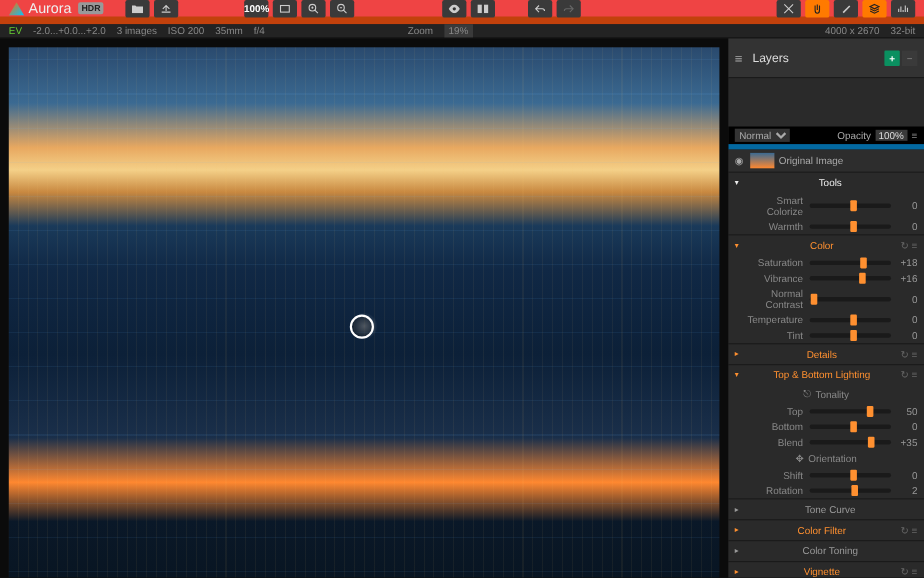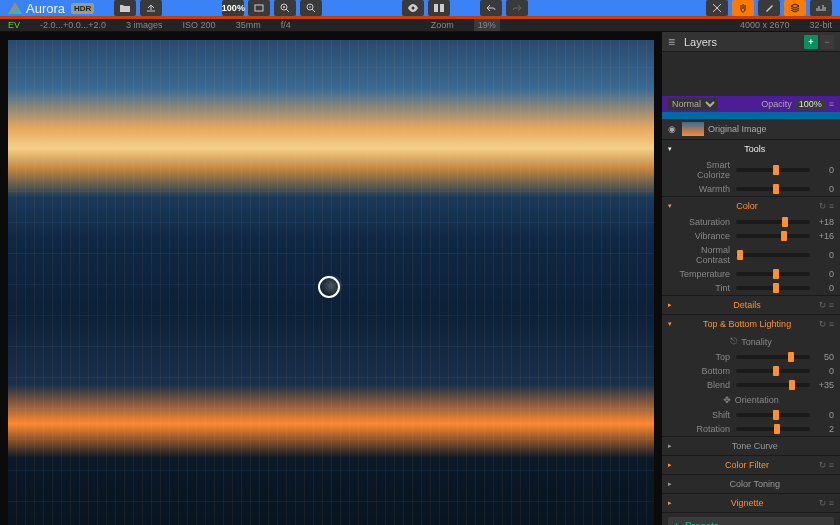--- a/index.html
+++ b/index.html
@@ -1,51 +1,51 @@
 <!DOCTYPE html>
 <html><head>
 <meta charset="utf-8">
 <style>
 * { margin:0; padding:0; box-sizing:border-box; font-family:-apple-system,Helvetica,Arial,sans-serif; }
 body { background:#1a1a1a; color:#aaa; font-size:10px; width:840px; height:525px; overflow:hidden; display:flex; flex-direction:column; }
-.topbar { height:22px; background:#3b82f6; display:flex; align-items:center; padding:0 8px; border-bottom:3px solid #c2410c; }
+.topbar { height:22px; background:#ef4444; display:flex; align-items:center; padding:0 8px; border-bottom:7px solid #c2410c; }
 .logo { display:flex; align-items:center; gap:4px; }
 .logo-txt { color:#eee; font-size:13px; font-weight:300; }
 .hdr-badge { background:#999; color:#222; font-size:8px; padding:1px 3px; border-radius:2px; font-weight:bold; margin-left:2px; }
 .tb-group { display:flex; gap:4px; margin-left:20px; }
 .tb-btn { width:22px; height:16px; background:#3a3a3a; border-radius:2px; display:flex; align-items:center; justify-content:center; cursor:pointer; }
 .tb-btn.active { background:#ff7a00; }
 .tb-btn svg { fill:#ccc; }
 .zoom-pct { font-weight:bold; color:#fff; font-size:9px; }
 .spacer { flex:1; }
-.infobar { height:18px; background:#232323; display:flex; align-items:center; padding:0 8px; gap:20px; font-size:9px; color:#888; border-bottom:1px solid #111; }
+.infobar { height:18px; background:#232323; display:flex; align-items:center; padding:0 8px; gap:10px; font-size:9px; color:#888; border-bottom:1px solid #111; }
 .ev-label { color:#6c3; }
 .infobar .spacer { flex:1; }
 .main { flex:1; display:flex; }
 .canvas { flex:1; background:#0b0b0b; display:flex; align-items:center; justify-content:center; position:relative; padding:8px; }
 .img { width:100%; height:100%; background:
   radial-gradient(circle at 50% 50%, rgba(255,255,255,0.4) 0, transparent 3%),
   linear-gradient(to bottom,
     #2a4a6e 0%, #3b6a92 10%, #e8a860 18%, #f4d088 22%, #c88840 26%,
     #1a3a5a 32%, #102845 40%, #0c2038 55%, #1a2f4a 70%, #ff8830 78%,
     #0a1828 85%, #081420 100%);
   position:relative; }
 .img::before { content:''; position:absolute; inset:0;
   background:
    repeating-linear-gradient(90deg, transparent 0 8px, rgba(255,200,100,0.06) 8px 9px),
    repeating-linear-gradient(0deg, transparent 0 30px, rgba(100,180,255,0.08) 30px 31px); }
 .marker { position:absolute; top:48%; left:48%; width:22px; height:22px; border:2px solid #fff; border-radius:50%; background:rgba(0,0,0,0.3); }
 .panel { width:178px; background:#2a2a2a; display:flex; flex-direction:column; font-size:9px; overflow-y:auto; }
 .panel::-webkit-scrollbar { width:6px; } .panel::-webkit-scrollbar-thumb { background:#444; }
-.phead { height:20px; background:#333; display:flex; align-items:center; padding:0 6px; border-bottom:1px solid #1a1a1a; }
+.phead { height:36px; background:#333; display:flex; align-items:center; padding:0 6px; border-bottom:1px solid #1a1a1a; }
 .phead .burger { margin-right:6px; }
 .phead-title { color:#ddd; font-size:11px; flex:1; }
 .add-btn { width:14px; height:14px; background:#0a9060; color:#fff; display:flex; align-items:center; justify-content:center; font-weight:bold; border-radius:1px; cursor:pointer; }
 .minus-btn { width:14px; height:14px; background:#3a3a3a; color:#888; display:flex; align-items:center; justify-content:center; margin-left:2px; cursor:pointer; }
-.blendrow { display:flex; align-items:center; padding:2px 6px; background:#4c1d95; border-bottom:7px solid #0369a1;margin-top:44px; }
+.blendrow { display:flex; align-items:center; padding:2px 6px; background:#000000; border-bottom:5px solid #0369a1;margin-top:44px; }
 .blendrow select { background:#333; border:none; color:#aaa; font-size:9px; }
 .op-box { background:#3a3a3a; padding:0 3px; margin-left:4px; color:#ddd; }
 .layerrow { display:flex; align-items:center; padding:3px 6px; background:#2d2d2d; border-bottom:1px solid #1a1a1a; }
 .eye { width:10px; margin-right:4px; }
 .thumb { width:22px; height:14px; background:linear-gradient(#3b6a92,#ff8830); margin-right:4px; }
 .section { border-bottom:1px solid #1a1a1a; }
 .shead { display:flex; align-items:center; padding:4px 6px; cursor:pointer; }
 .shead.simple { color:#999; }
 .shead .tri { margin-right:4px; font-size:7px; }
 .shead-t { flex:1;text-align:center; }

